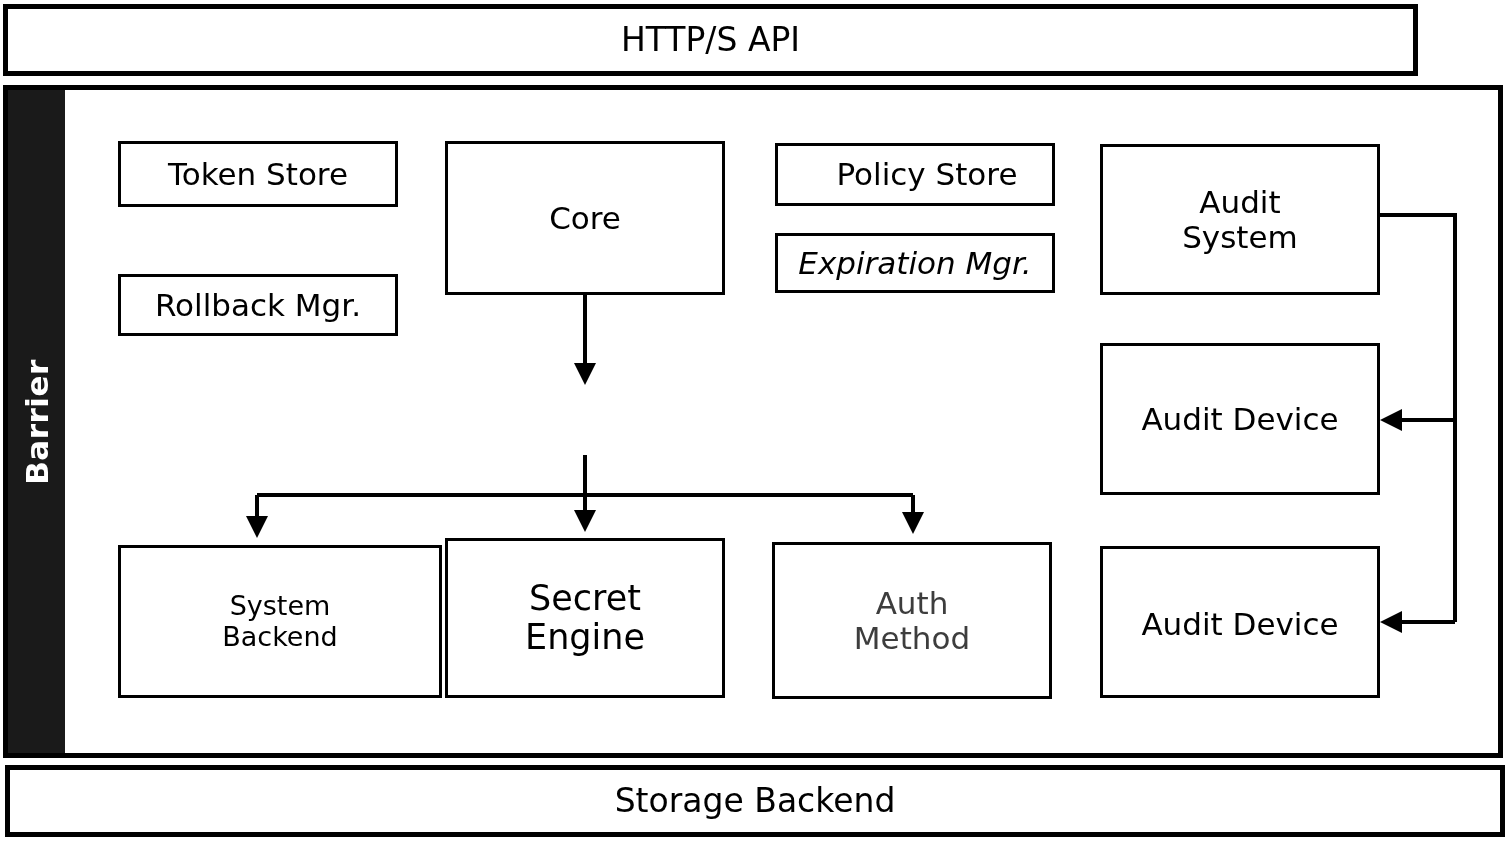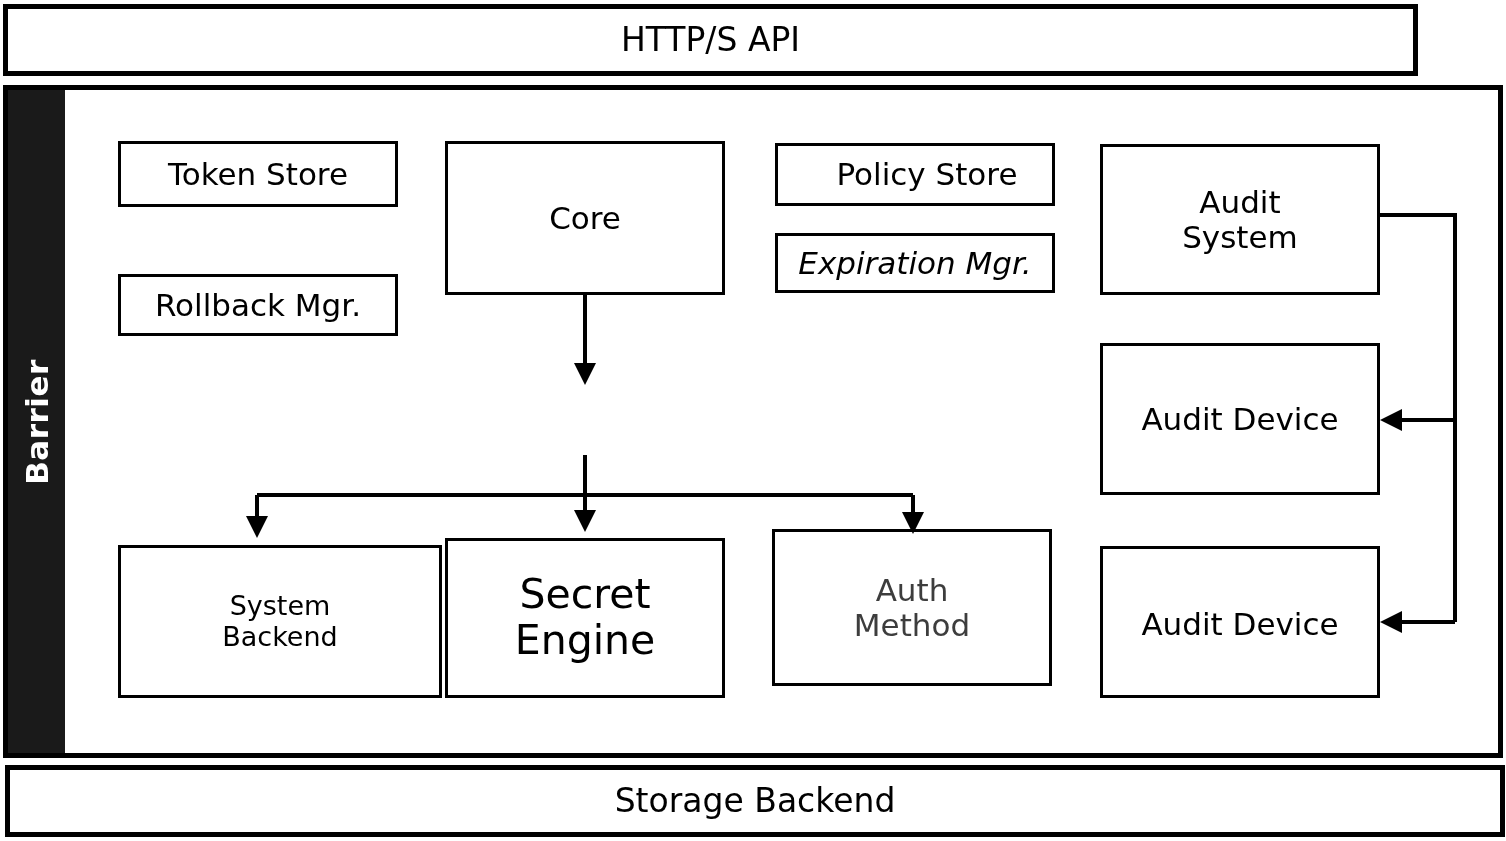--- a/index.html
+++ b/index.html
@@ -85,22 +85,22 @@
   #token-store      { left: 118px; top: 141px; width: 280px; height: 66px;  font-size: 31px; }
   #rollback-mgr     { left: 118px; top: 230px; width: 280px; height: 62px;  font-size: 31px; margin-top: 44px; }
   #core             { left: 445px; top: 141px; width: 280px; height: 154px; font-size: 31px; }
   #policy-store     { left: 775px; top: 143px; width: 280px; height: 63px;  font-size: 31px; padding-left: 24px; }
   #expiration-mgr   { left: 775px; top: 233px; width: 280px; height: 60px;  font-size: 31px; font-style: italic; }
   #audit-broker     { left: 1100px; top: 144px; width: 280px; height: 151px; font-size: 31px; }
   
   #path-routing     { left: 118px; top: 384px; width: 936px; height: 71px;  font-size: 31px; }
   
   #system-backend   { left: 118px; top: 545px; width: 324px; height: 153px; font-size: 27px; }
-  #secret-engine    { left: 445px; top: 538px; width: 280px; height: 160px; font-size: 41px; }
-  #auth-method      { left: 772px; top: 529px; width: 280px; height: 157px; font-size: 31px; color: #3d3d3d; }
+  #secret-engine    { left: 445px; top: 538px; width: 280px; height: 160px; font-size: 35px; }
+  #auth-method      { left: 772px; top: 542px; width: 280px; height: 157px; font-size: 31px; color: #3d3d3d; }
   
   #audit-device-1   { left: 1100px; top: 343px; width: 280px; height: 152px; font-size: 31px; }
   #audit-device-2   { left: 1100px; top: 546px; width: 280px; height: 152px; font-size: 31px;
                       align-items: flex-start; padding-top: 58px; }
   
   #connectors {
     position: absolute;
     left: 0;
     top: 0;
     width: 1506px;

